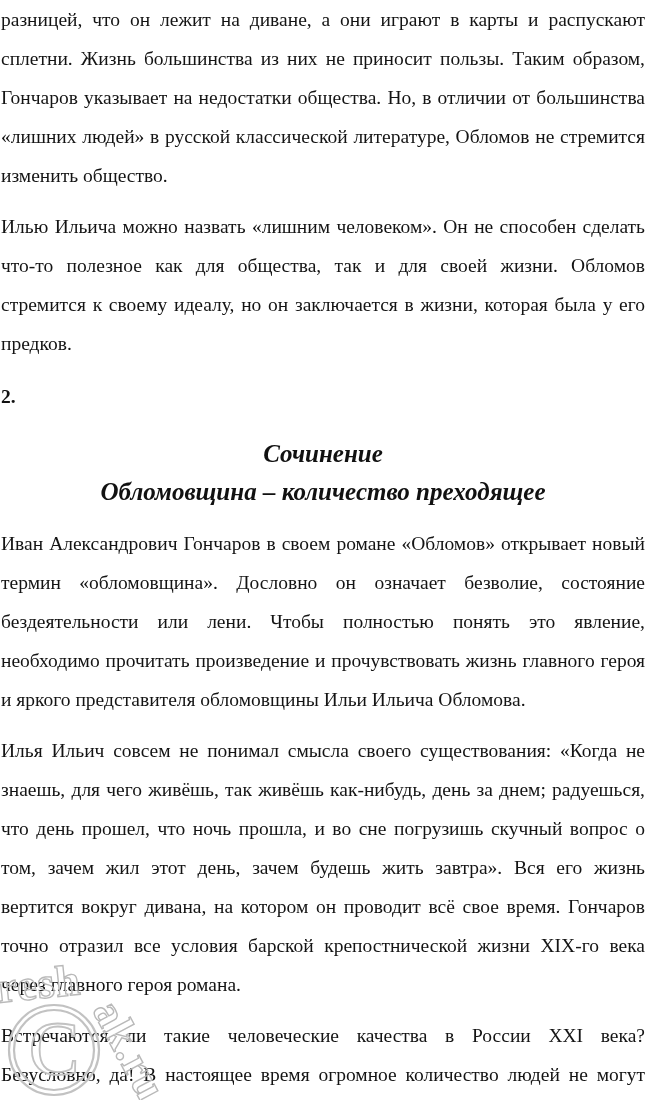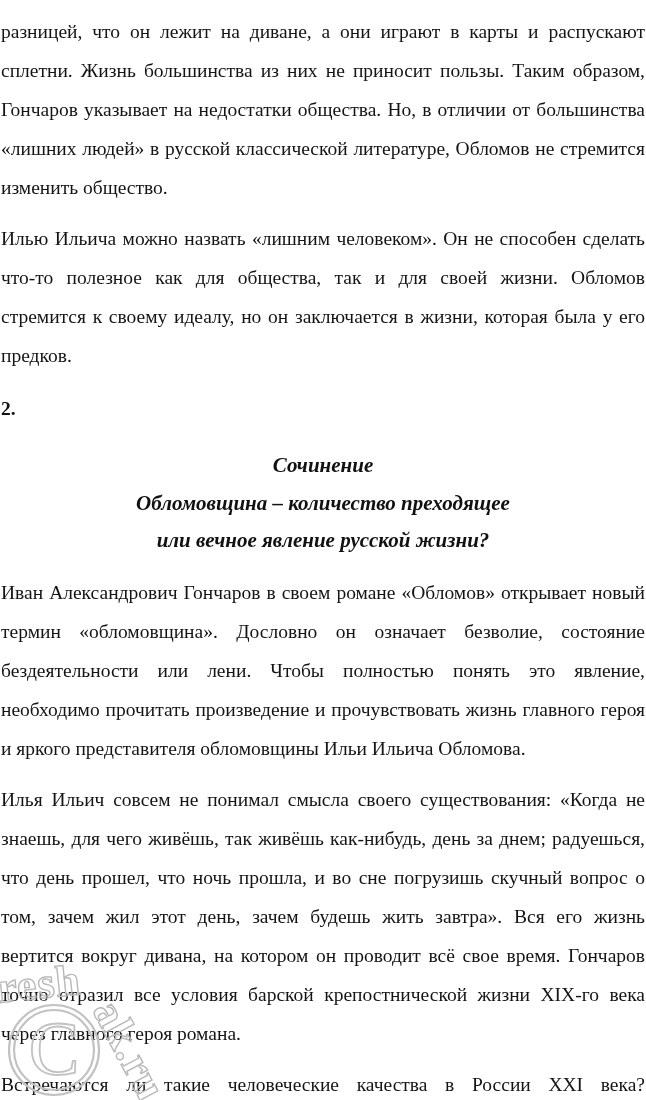--- a/index.html
+++ b/index.html
@@ -11,21 +11,21 @@
   body {
     font-family:"Liberation Serif","DejaVu Serif",serif;
     color:#111111;
     position:relative;
   }
 
   #page {
     position:absolute;
     left:0; top:0;
     width:646px; height:1100px;
-    padding:12px 1px;
+    padding:0 1px;
   }
 
   .para {
     font-size:19.5px;
     line-height:39px;
     text-align:justify;
     text-justify:inter-word;
     color:#141414;
     margin:0;
   }
@@ -42,21 +42,21 @@
   }
 
   .heading-block {
     margin-top:18px;
     margin-bottom:14px;
   }
   .heading {
     text-align:center;
     font-weight:bold;
     font-style:italic;
-    font-size:21px;
+    font-size:25px;
     line-height:39px;
     color:#111;
   }
   .heading.sub { line-height:37px; }
 
   
   #watermark {
     position:absolute;
     left:-4px;
     top:958px;
@@ -92,21 +92,20 @@
 
   <p class="para">разницей, что он лежит на диване, а они играют в карты и распускают сплетни. Жизнь большинства из них не приносит пользы. Таким образом, Гончаров указывает на недостатки общества. Но, в отличии от большинства «лишних людей» в русской классической литературе, Обломов не стремится изменить общество.</p>
 
   <p class="para">Илью Ильича можно назвать «лишним человеком». Он не способен сделать что-то полезное как для общества, так и для своей жизни. Обломов стремится к своему идеалу, но он заключается в жизни, которая была у его предков.</p>
 
   <div class="num-marker">2.</div>
 
   <div class="heading-block">
     <div class="heading">Сочинение</div>
     <div class="heading sub">Обломовщина – количество преходящее</div>
-    <div class="heading sub">или вечное явление русской жизни?</div>
   </div>
 
   <p class="para">Иван Александрович Гончаров в своем романе «Обломов» открывает новый термин «обломовщина». Дословно он означает безволие, состояние бездеятельности или лени. Чтобы полностью понять это явление, необходимо прочитать произведение и прочувствовать жизнь главного героя и яркого представителя обломовщины Ильи Ильича Обломова.</p>
 
   <p class="para">Илья Ильич совсем не понимал смысла своего существования: «Когда не знаешь, для чего живёшь, так живёшь как-нибудь, день за днем; радуешься, что день прошел, что ночь прошла, и во сне погрузишь скучный вопрос о том, зачем жил этот день, зачем будешь жить завтра». Вся его жизнь вертится вокруг дивана, на котором он проводит всё свое время. Гончаров точно отразил все условия барской крепостнической жизни XIX-го века через главного героя романа.</p>
 
   <p class="para last-left">Встречаются ли такие человеческие качества в России XXI века? Безусловно, да! В настоящее время огромное количество людей не могут реализовать себя в жизни.</p>
 
 </div>
 

